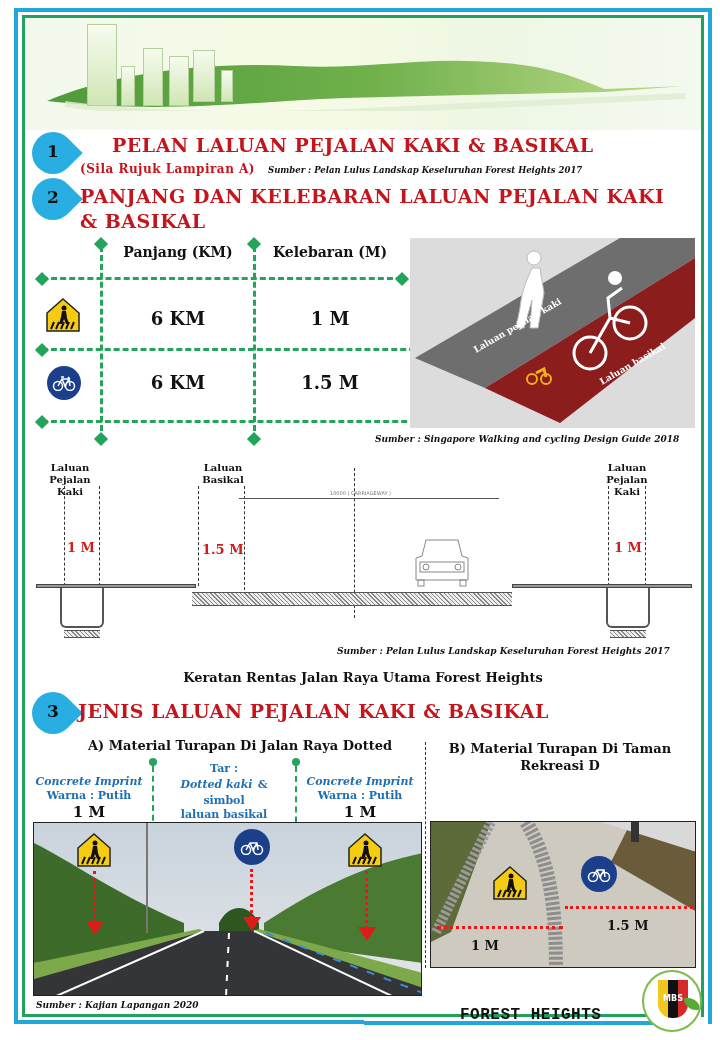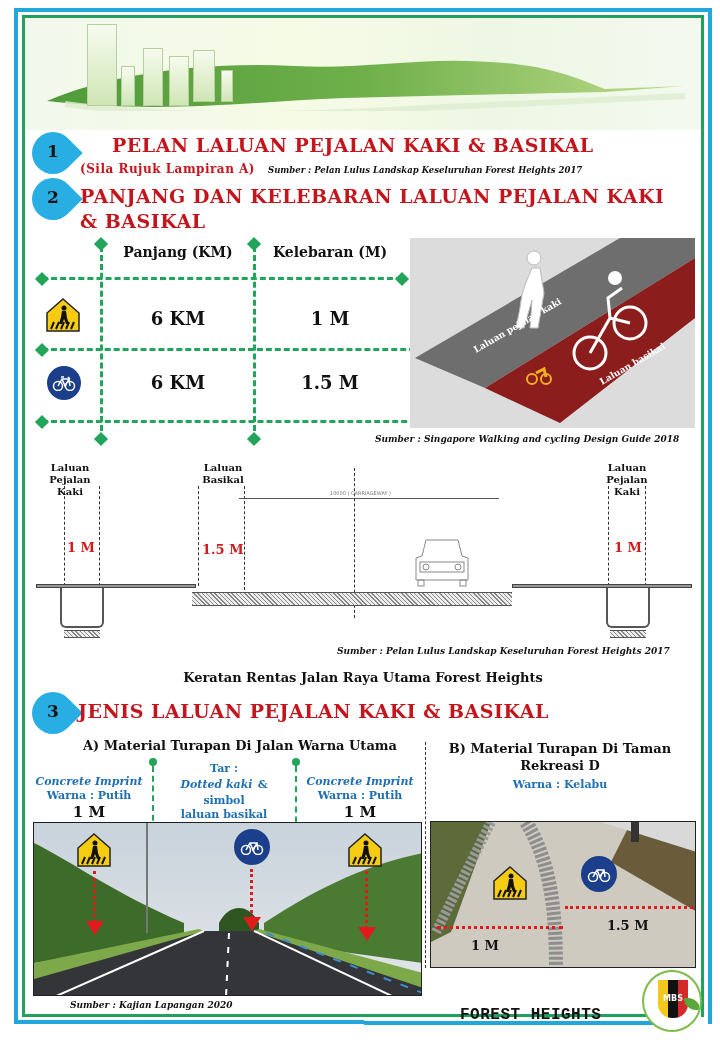--- a/index.html
+++ b/index.html
@@ -212,28 +212,27 @@
     <rect x="48" y="44" width="6" height="6" fill="none" stroke="#888"></rect>
 </svg>
 
 <div class="source" style="left:337px;top:646px;">Sumber : Pelan Lulus Landskap Keseluruhan Forest Heights 2017</div>
 <div class="caption" style="left:25px;top:670px;width:676px;">Keratan Rentas Jalan Raya Utama  Forest Heights</div>
 
 <div class="bubble" style="left:32px;top:692px;"></div>
 <div class="bubble-num" style="left:32px;top:701px;">3</div>
 <div class="sec-title" style="left:78px;top:700px;font-size:19px;">JENIS LALUAN PEJALAN KAKI &amp; BASIKAL</div>
 
-<div class="subhead" style="left:70px;top:738px;width:340px;">A) Material Turapan Di Jalan Warna Utama</div>
+<div class="subhead" style="left:70px;top:738px;width:340px;">A) Material Turapan Di Jalan Raya Dotted</div>
 <div class="vdot" style="left:425px;top:742px;height:226px;"></div>
 <div class="subhead" style="left:430px;top:740px;width:260px;line-height:17px;">
   <div>B) Material Turapan Di Taman</div>
   <div>Rekreasi D</div>
 </div>
 <div class="mat-col" style="left:430px;top:778px;width:260px;">
-  <div class="blue-bold">Warna : Kelabu</div>
 </div>
 
 <div class="green-dot" style="left:149px;top:758px;"></div>
 <div class="green-dot" style="left:292px;top:758px;"></div>
 <div class="dash-v" style="left:152px;top:766px;height:172px;border-left-width:2px;"></div>
 <div class="dash-v" style="left:295px;top:766px;height:178px;border-left-width:2px;"></div>
 
 <div class="mat-col" style="left:30px;top:775px;width:118px;">
   <div class="blue-italic">Concrete Imprint</div>
   <div class="blue-bold">Warna : Putih</div>
@@ -291,21 +290,21 @@
     <path d="M16 13 L20 13 L21 20 L23 26 L20 26 L18 21 L16 26 L13 26 L15 19 Z" fill="#111"></path>
     <path d="M5 31 L8 24 M10 31 L13 24 M15 31 L18 24 M20 31 L23 24 M25 31 L28 24" stroke="#111" stroke-width="2"></path>
   </svg>
   <div class="red-arrow-v" style="left:59px;top:48px;height:52px;"></div>
   <div class="red-head-down" style="left:52px;top:98px;"></div>
   <div class="red-arrow-v" style="left:216px;top:46px;height:50px;"></div>
   <div class="red-head-down" style="left:209px;top:94px;"></div>
   <div class="red-arrow-v" style="left:331px;top:48px;height:58px;"></div>
   <div class="red-head-down" style="left:324px;top:104px;"></div>
 </div>
-<div class="source" style="left:36px;top:1000px;font-size:9px;margin-left:34px;">Sumber : Kajian Lapangan 2020</div>
+<div class="source" style="left:36px;top:1000px;font-size:9px;">Sumber : Kajian Lapangan 2020</div>
 
 <div class="photo" style="left:430px;top:821px;width:266px;height:147px;">
   <svg width="266" height="147" viewBox="0 0 266 147">
     <rect width="266" height="147" fill="#cfcac0"></rect>
     <polygon points="0,0 60,0 20,110 0,120" fill="#5d6a3a"></polygon>
     <polygon points="200,0 266,0 266,90 180,40" fill="#6a5c3a"></polygon>
     <polygon points="170,0 266,0 266,30" fill="#d9d9d9"></polygon>
     <path d="M60 0 C 40 40, 20 80, 5 110" stroke="#9a9a9a" stroke-width="10" stroke-dasharray="3 2" fill="none"></path>
     <path d="M95 0 C 120 40, 125 90, 125 147" stroke="#8e8e8e" stroke-width="14" stroke-dasharray="3 2" fill="none"></path>
     <rect x="200" y="0" width="8" height="20" fill="#333"></rect>

